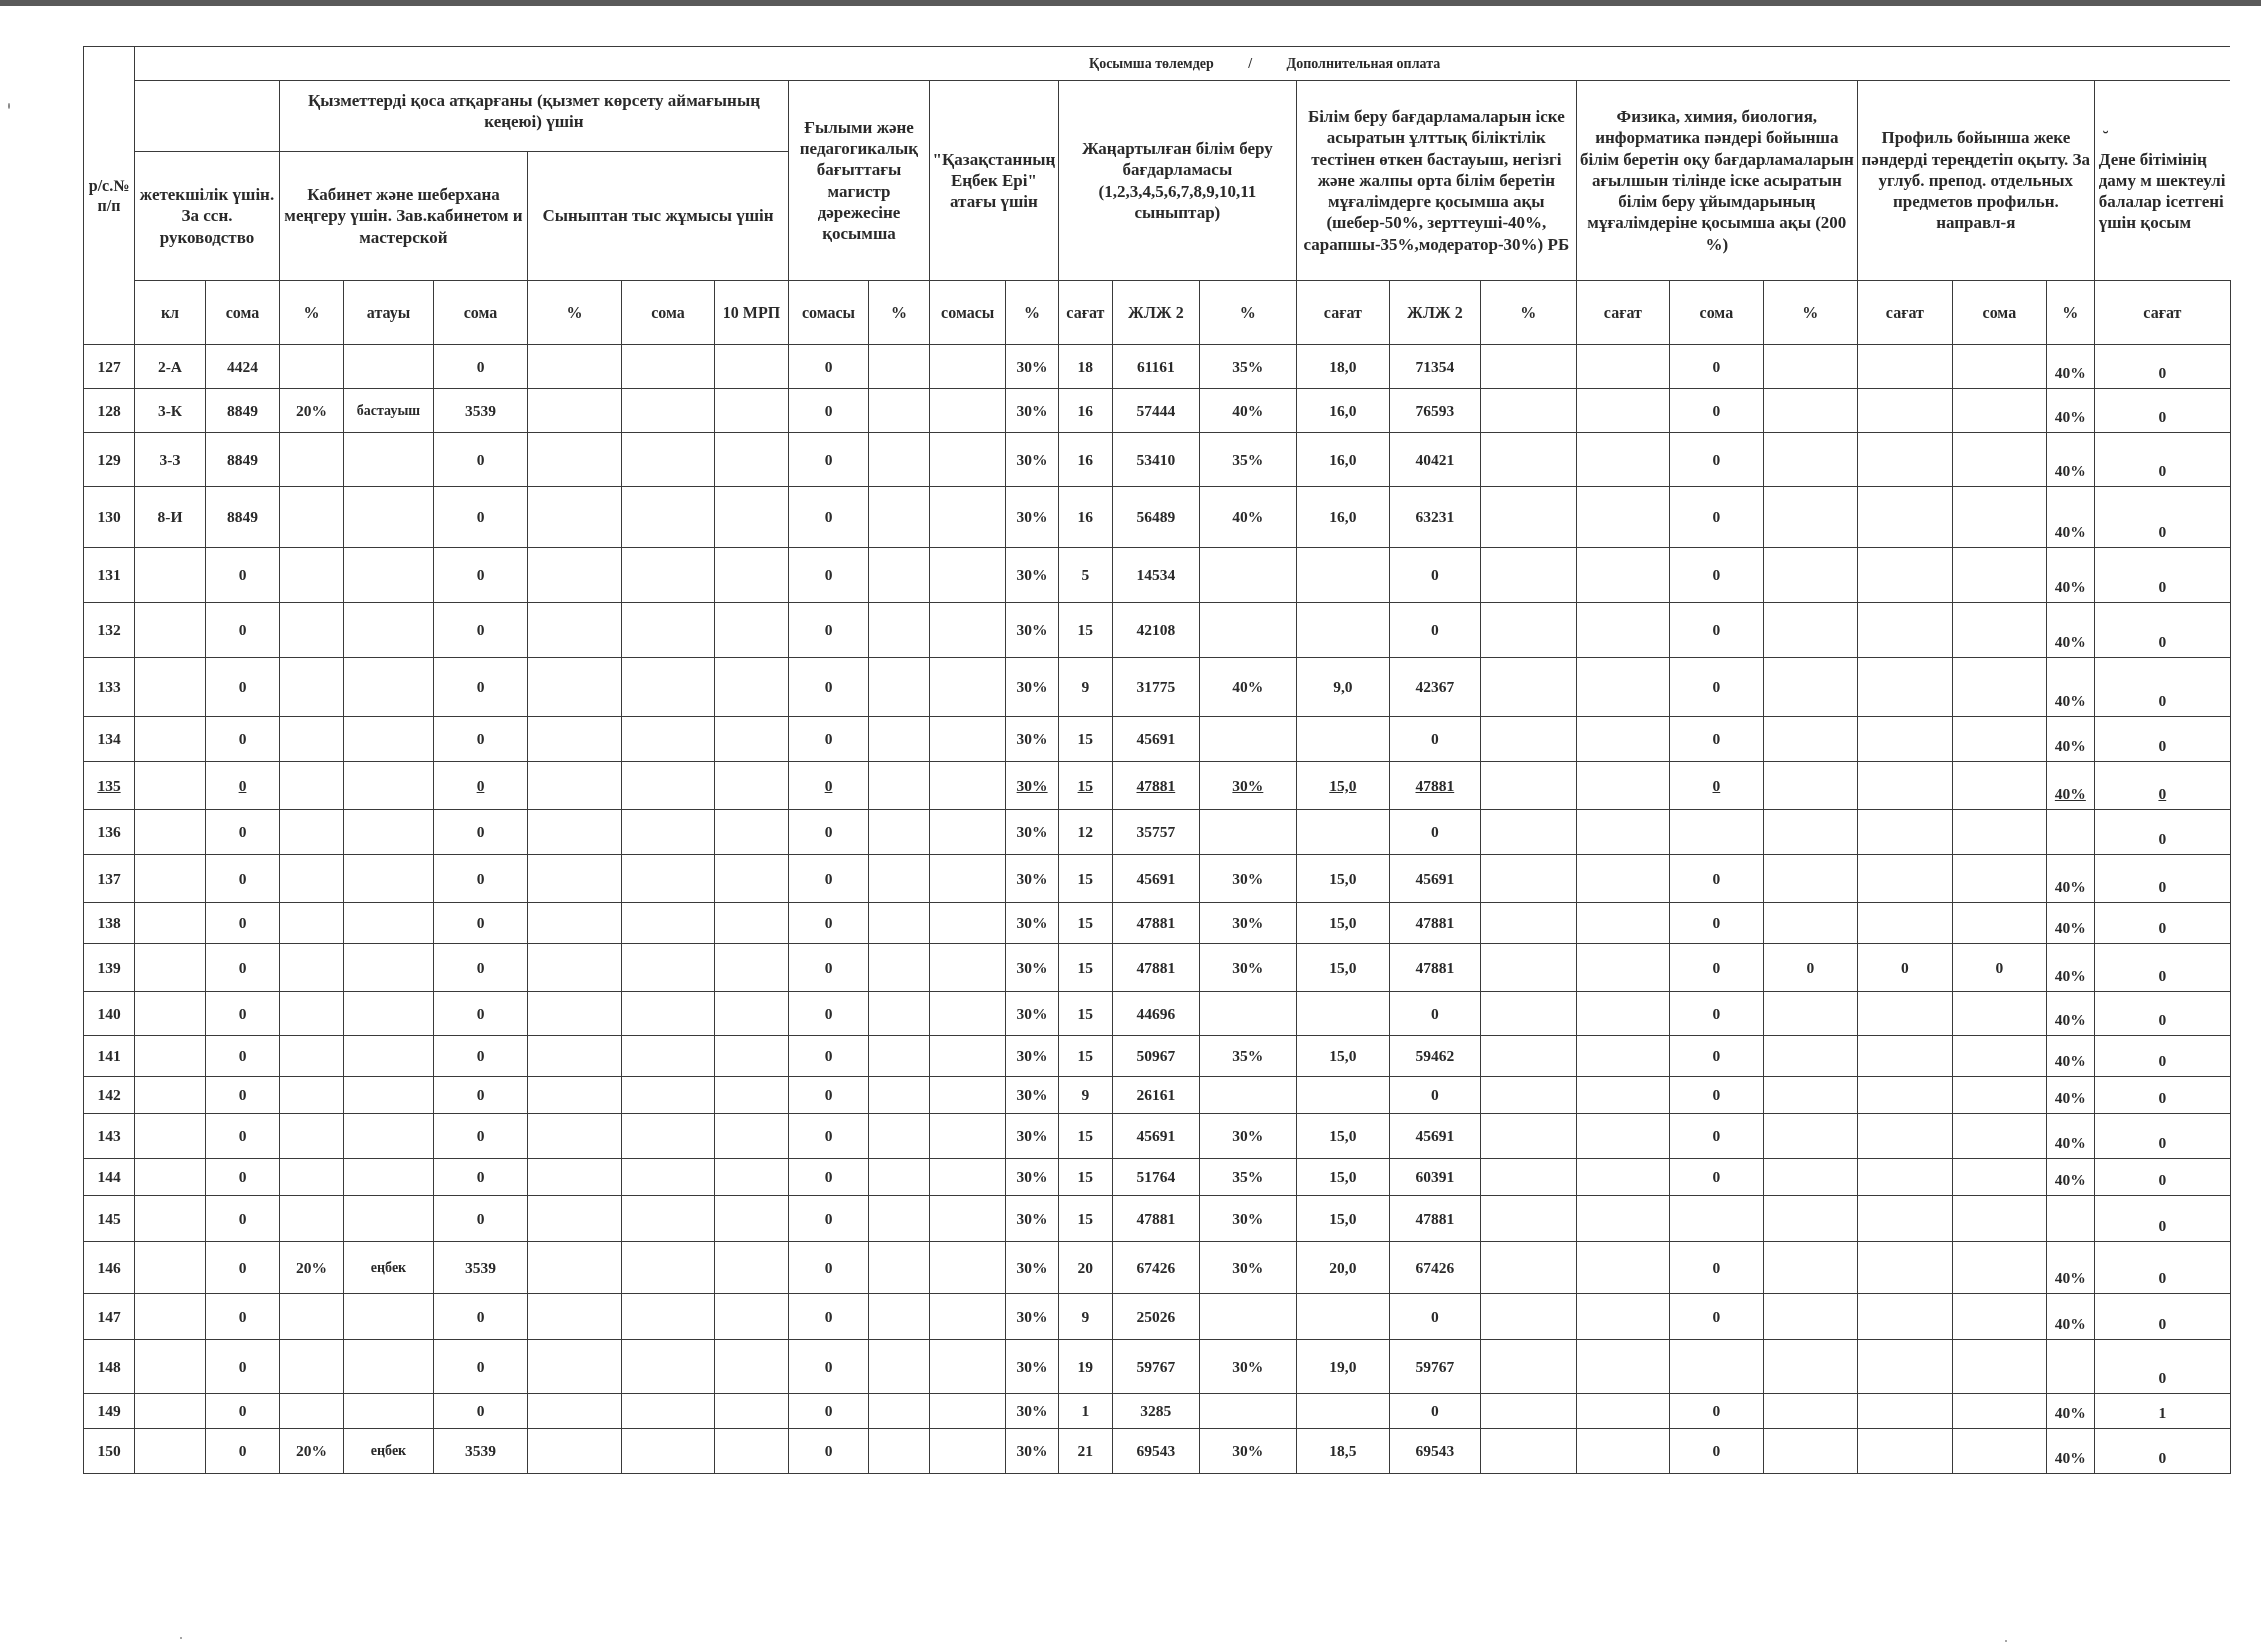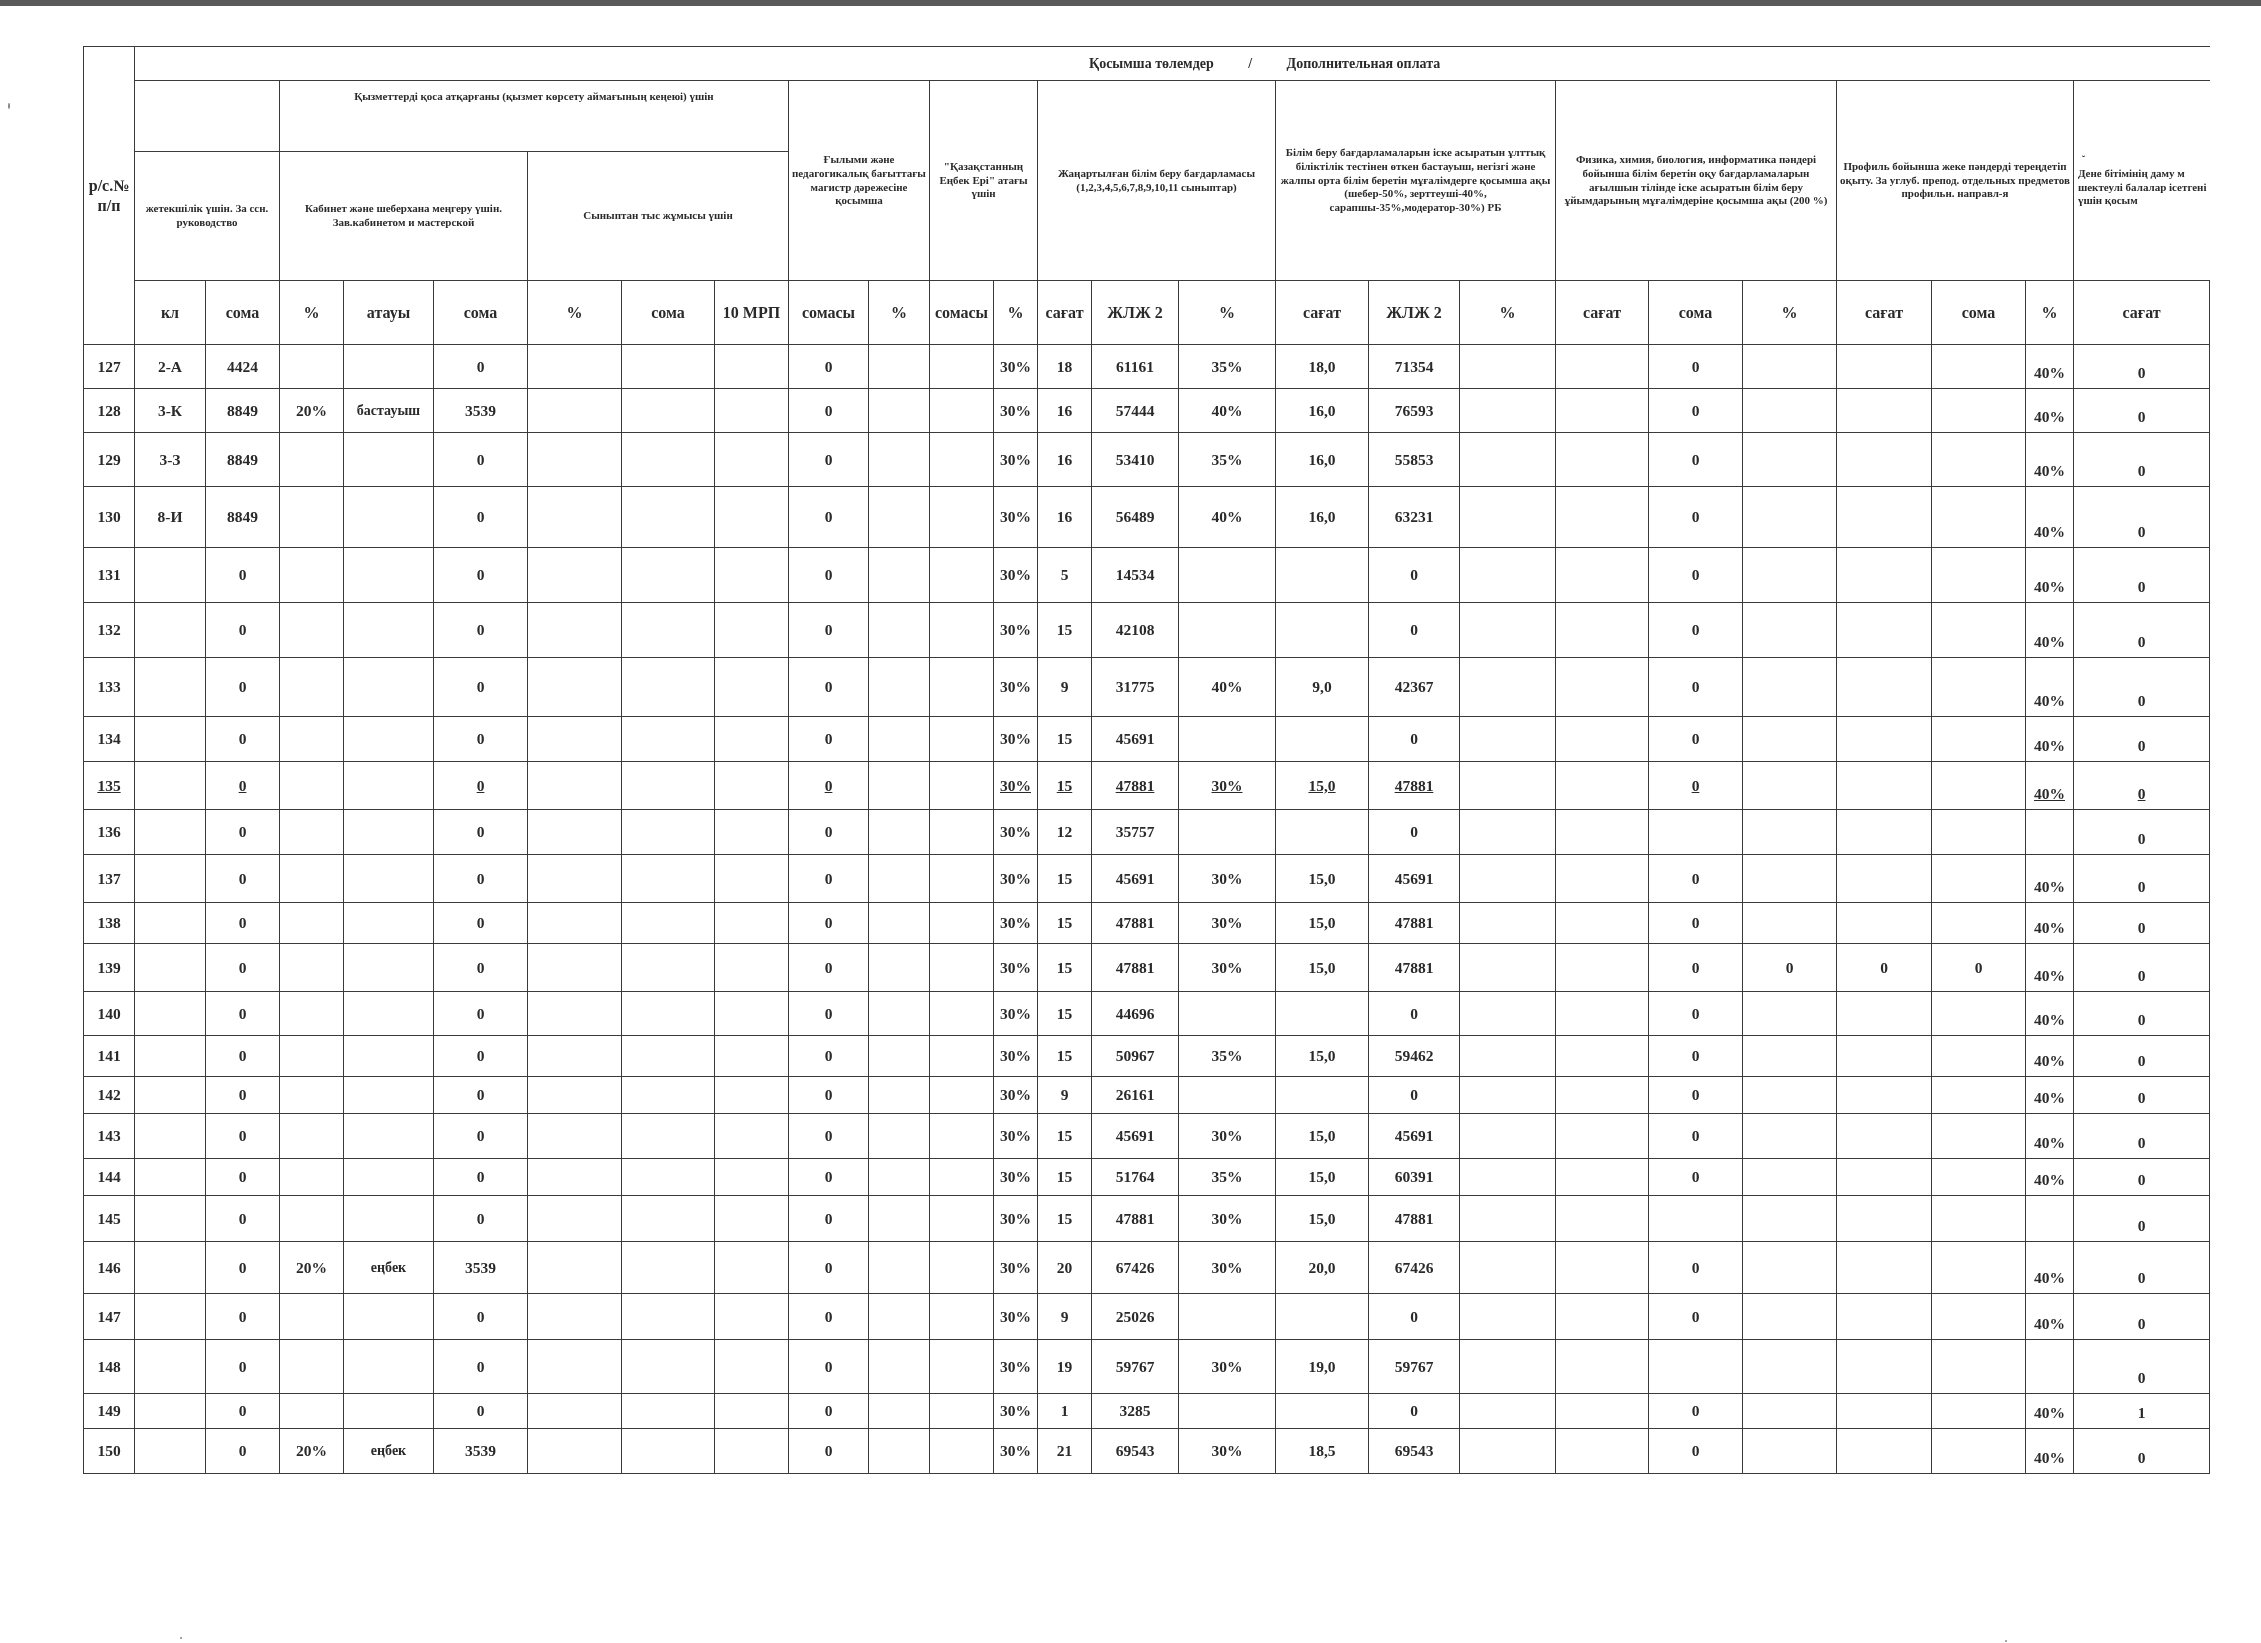--- a/index.html
+++ b/index.html
@@ -12,21 +12,21 @@
   table.grid {
     border-collapse:collapse; table-layout:fixed;
     font-weight:bold; font-size:15.5px;
   }
   table.grid td, table.grid th {
     border:1.9px solid #3a3a3a; text-align:center; vertical-align:middle;
     padding:0 2.6px; overflow:hidden; line-height:1.25;
   }
   th { font-weight:bold; }
   .hdr-band th { font-size:14px; }
-  .hdr-main { font-size:11px; }
+  .hdr-main { font-size:17px; }
   .hdr-sub th { font-size:16px; }
   .open-right { border-right:none !important; }
   .narrow-txt { font-size:14px; }
   .speck { position:absolute; background:#888; border-radius:50%; }
 </style>
 </head>
 <body>
 
 <div class="topbar"></div>
 
@@ -184,21 +184,21 @@
           <td></td>
           <td></td>
           <td>0</td>
           <td></td>
           <td></td>
           <td>30%</td>
           <td>16</td>
           <td>53410</td>
           <td>35%</td>
           <td>16,0</td>
-          <td>55853</td>
+          <td>40421</td>
           <td></td>
           <td></td>
           <td>0</td>
           <td></td>
           <td></td>
           <td></td>
           <td style="vertical-align: bottom; padding-bottom: 5.2px;">40%</td>
           <td style="vertical-align: bottom; padding-bottom: 5.2px;">0</td>
         </tr>
         <tr style="height: 61px;">

